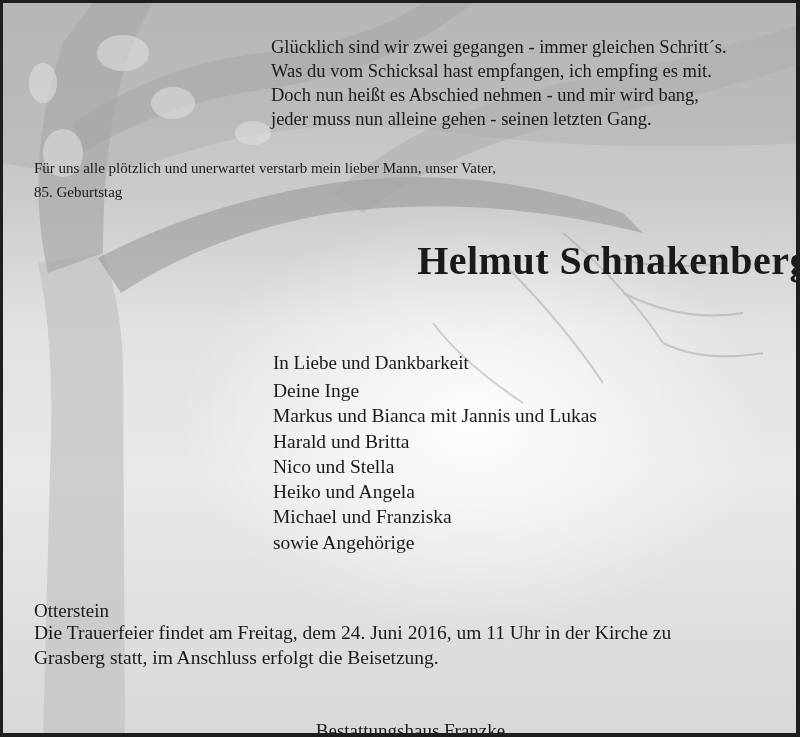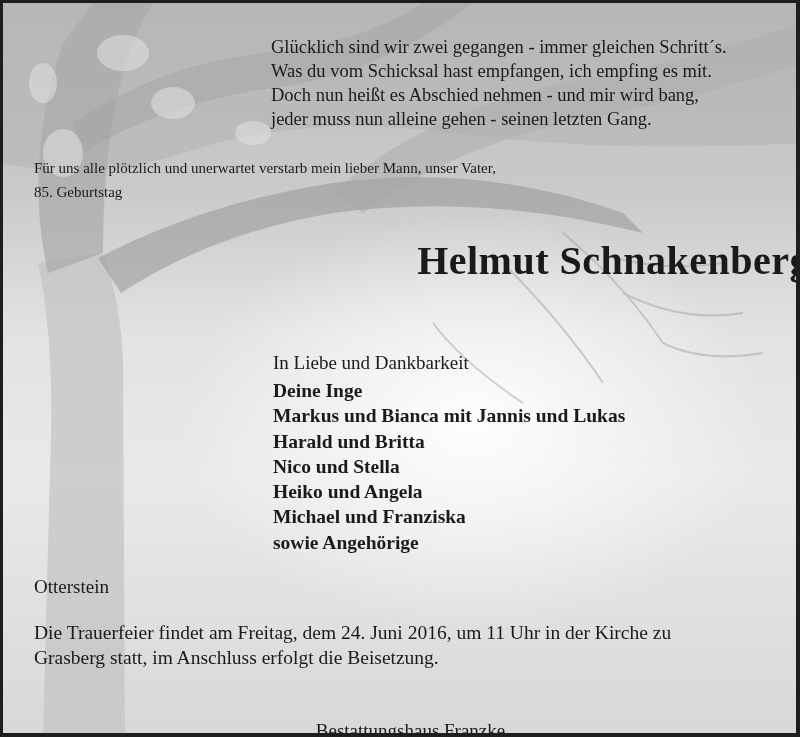--- a/index.html
+++ b/index.html
@@ -29,22 +29,22 @@
     .intro div { height: 24px; }
     .name {
       left: 14px; width: 793px; text-align: right; top: 234px;
       font-size: 40px; line-height: 48px; font-weight: bold; letter-spacing: 0.5px;
     }
     .dates { left: 238px; top: 290px; font-size: 19.5px; }
     .dates span { display: inline-block; }
     .dates .born { width: 183px; }
     .family { left: 270px; top: 347px; }
     .family .lead { font-size: 19px; line-height: 26px; height: 28px; }
-    .family .m { font-weight: bold; font-size: 19.5px; line-height: 25.3px; height: 25.3px; }
-    .place { left: 31px; top: 572px; }
+    .family .m { font-weight: normal; font-size: 19.5px; line-height: 25.3px; height: 25.3px; }
+    .place { left: 31px; top: 596px; }
     .ceremony { left: 31px; top: 617px; font-size: 19.5px; line-height: 25px; }
     .ceremony div { height: 25px; }
     .undertaker { left: 0; width: 793px; text-align: center; top: 688px; padding-left: 11px; margin-top: 28px; }
   </style>
 </head>
 <body>
 
 <div class="frame">
 
   <div class="bg">

